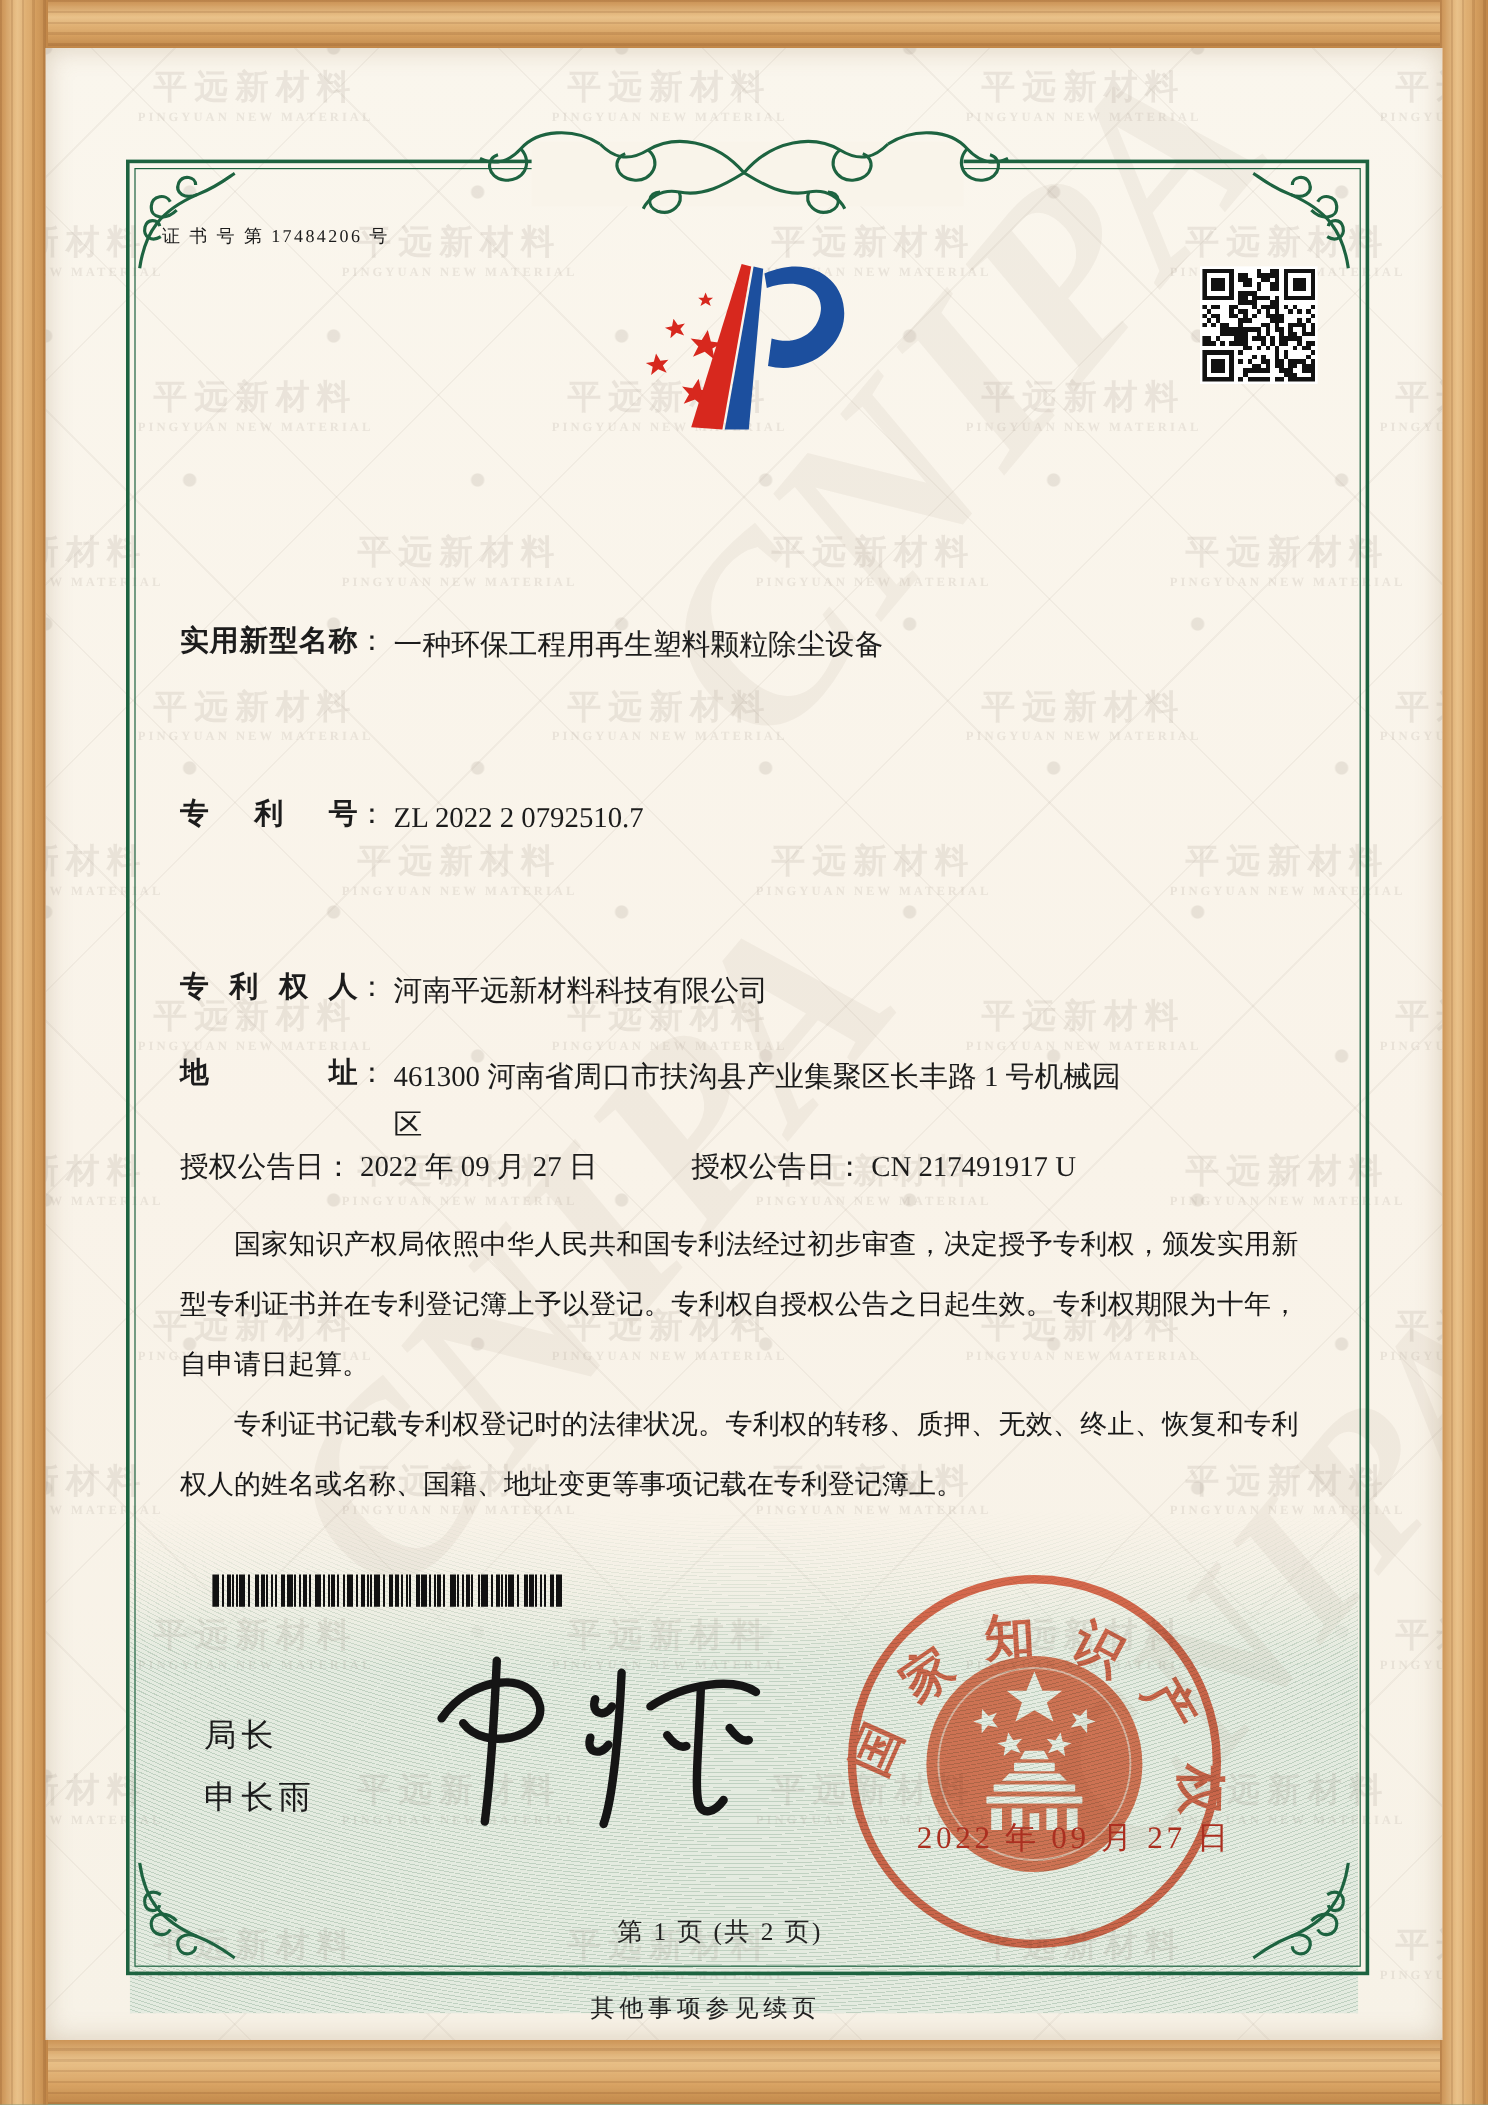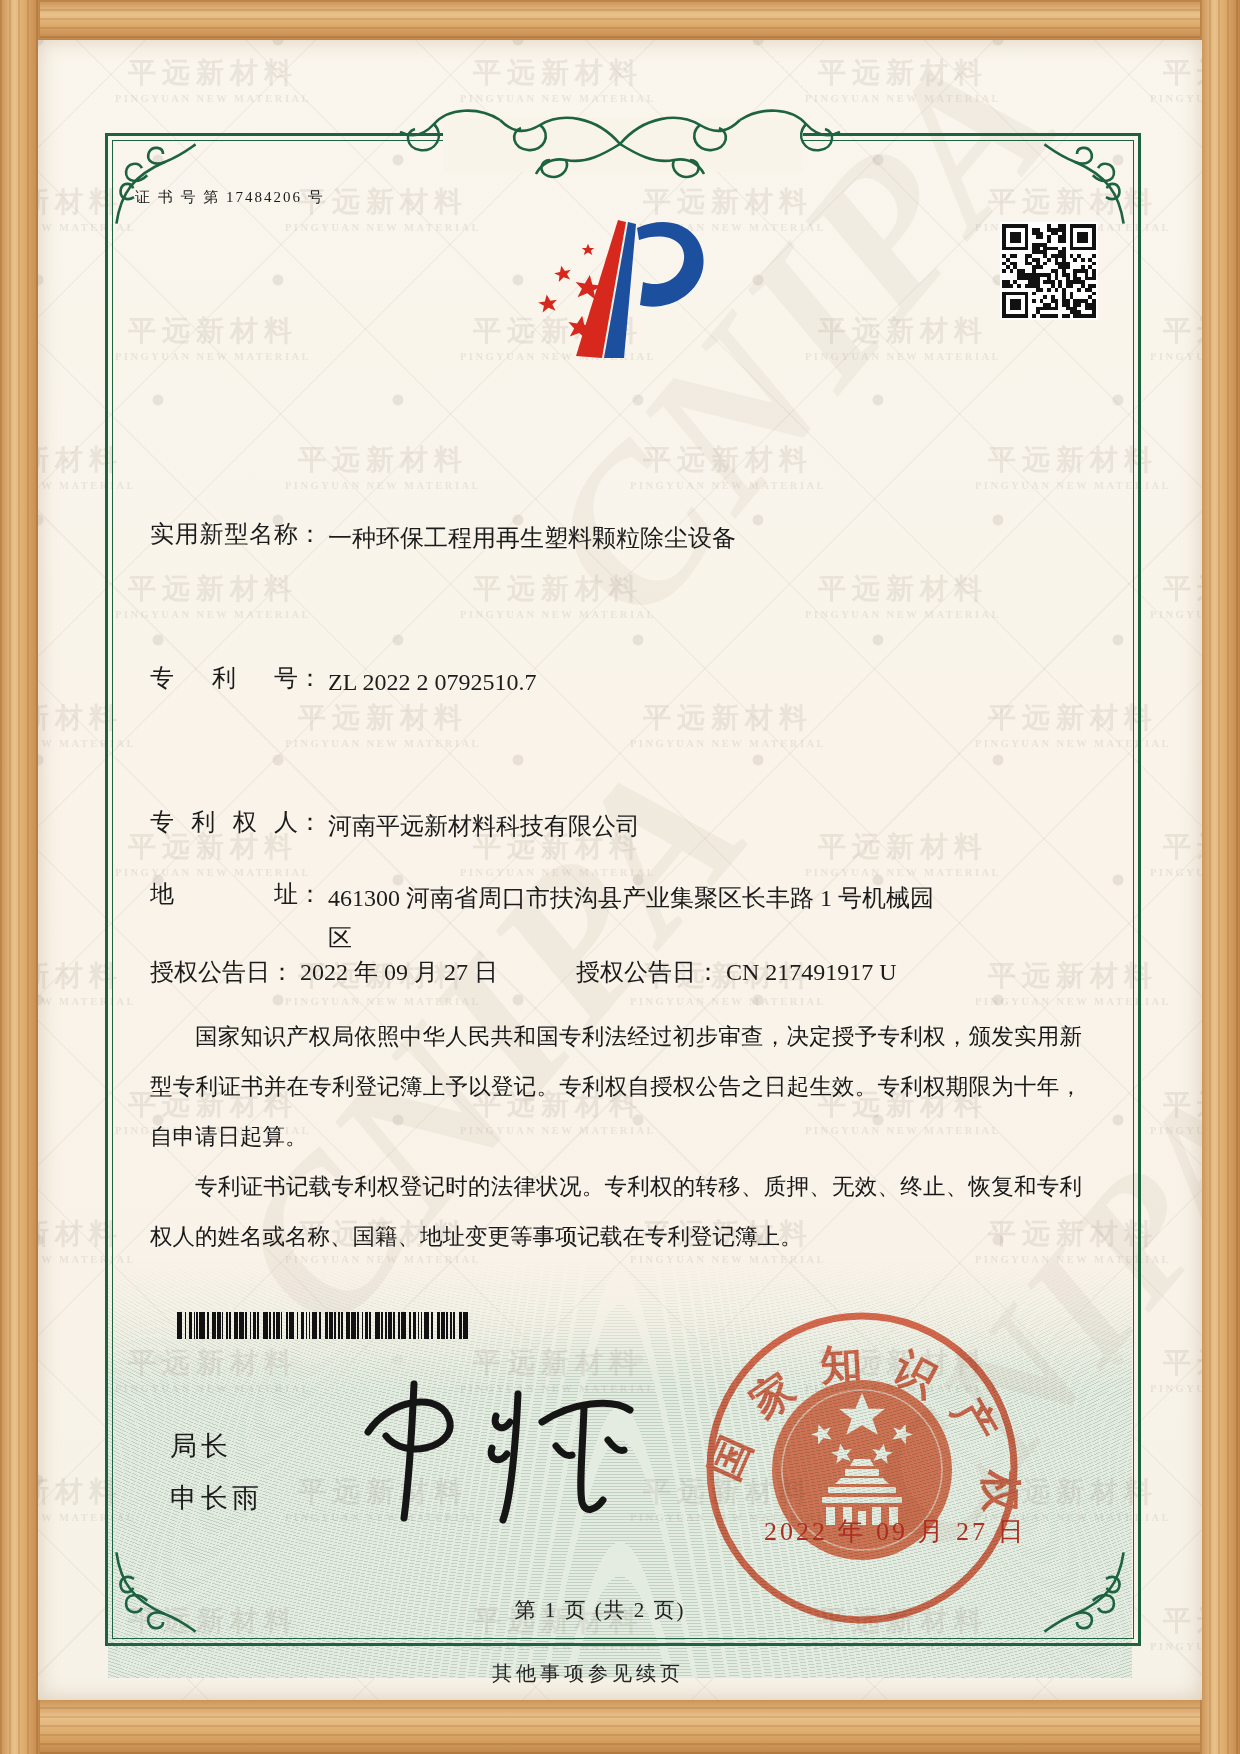--- a/index.html
+++ b/index.html
@@ -50,21 +50,21 @@
   .gborder-inner{position:absolute;inset:4px;border:1.5px solid #1d6340;}
   .orn{position:absolute;z-index:5;pointer-events:none;}
   .orn-backing{position:absolute;z-index:5;background:#f9f4ea;pointer-events:none;}
   
   .cert-no{position:absolute;left:97px;top:148px;z-index:6;font-size:15px;letter-spacing:2px;color:#1b1b1b;}
   .logo{position:absolute;left:500px;top:140px;z-index:6;}
   .qr{position:absolute;left:962px;top:182px;width:94px;height:94px;z-index:6;background:#fff;padding:2px;}
   .title{position:absolute;left:0;top:292px;width:1044px;z-index:6;text-align:center;
     font-size:48px;font-weight:bold;letter-spacing:11px;color:#111;}
   .frow{position:absolute;left:112px;z-index:6;font-size:24px;color:#1c1c1c;white-space:nowrap;}
-  .f-label{display:inline-block;width:148px;text-align:justify;text-align-last:justify;vertical-align:top;}
+  .f-label{display:inline-block;width:148px;text-align:justify;text-align-last:justify;vertical-align:top;font-weight:bold;}
   .f-colon{vertical-align:top;}
   .f-value{display:inline-block;max-width:620px;white-space:normal;vertical-align:top;line-height:40px;}
   .grant2{margin-left:72px;}
   .legal{position:absolute;left:112px;top:972px;width:932px;z-index:6;font-size:22.5px;
     line-height:50px;text-align:justify;color:#181818;}
   .legal p{margin:0;text-indent:2em;}
   .barcode{position:absolute;left:139px;top:1272px;width:294px;height:27px;z-index:6;}
   .signer{position:absolute;left:132px;z-index:8;font-family:"Liberation Sans","DejaVu Sans",sans-serif;
     font-size:27px;color:#1c1c1c;letter-spacing:4px;}
   .signature{position:absolute;left:308px;top:1330px;z-index:8;}

